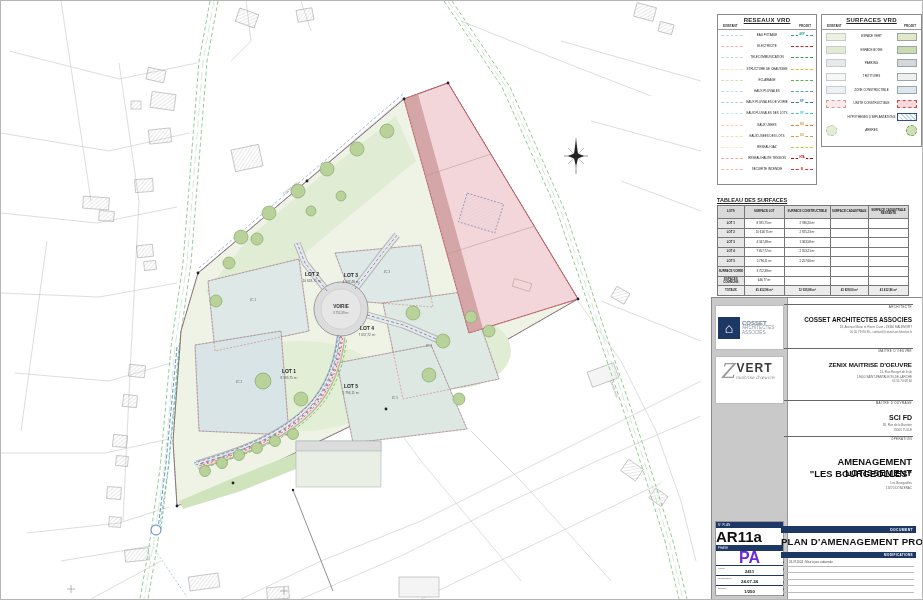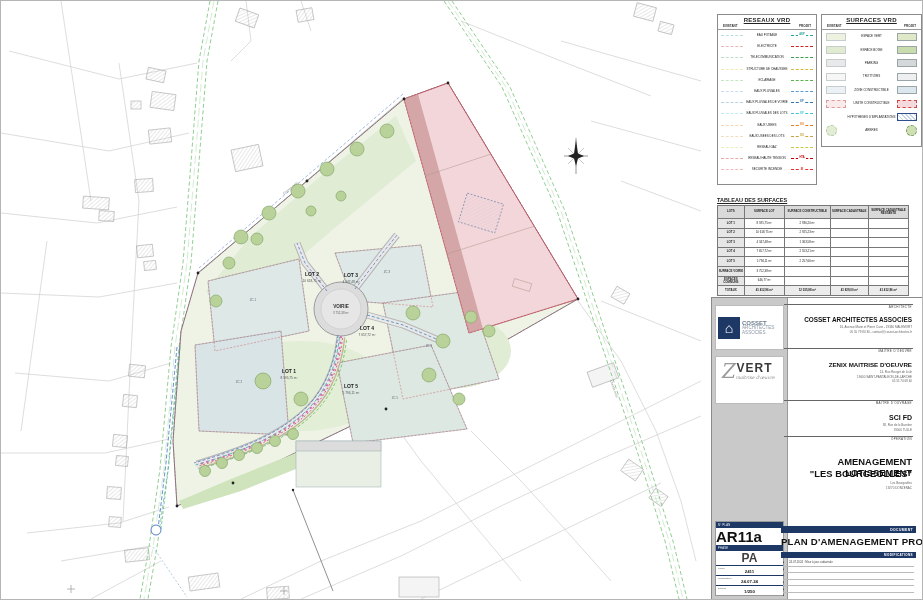--- a/index.html
+++ b/index.html
@@ -52,21 +52,21 @@
   .cosset-txt{margin-left:2px;line-height:1.05}
   .cosset-txt .l1{font-size:6px;font-weight:bold;color:#6b7b8c}
   .cosset-txt .l2{font-size:4.6px;color:#8a97a5}
   #logo-zenix{top:58px;height:48px;text-align:center;padding-top:4px}
   .zenix-z{font-family:"DejaVu Serif",serif;font-style:italic;font-size:20px;color:#9a9a9a;position:absolute;left:6px;top:2px}
   .zenix-name{font-size:12px;font-weight:bold;letter-spacing:1px;color:#3a3a3a;margin-left:10px}
   .zenix-sub{font-family:"DejaVu Serif",serif;font-style:italic;font-size:4.5px;color:#888;margin-left:12px}
   .tb-num{position:absolute;left:3px;bottom:3px;width:69px;background:#fff;border:.5px solid #999;box-sizing:border-box}
   .num-bar{background:#1e3866;color:#fff;font-size:2.6px;height:6px;display:flex;align-items:center;padding:0 2px;letter-spacing:.3px}
   .num-big{font-size:15px;font-weight:bold;text-align:left;line-height:17px;color:#111}
-  .num-mid{font-size:12px;font-weight:bold;text-align:center;line-height:14px;color:#404040}
+  .num-mid{font-size:16px;font-weight:bold;text-align:center;line-height:14px;color:#6d28d9}
   .meta-row{border-top:1px solid #1e3866;position:relative;height:9px}
   .meta-row .ml{position:absolute;left:2px;top:.5px;font-size:2.5px;color:#555}
   .meta-row .mv{display:block;text-align:center;font-size:4.4px;font-weight:bold;padding-top:3px}
   .tb-right{position:absolute;left:69px;top:0;width:135px;height:100%}
   .rule{position:absolute;left:3px;right:3px;height:0;border-top:.7px solid #666}
   .sec-label{position:absolute;right:4px;font-size:3px;color:#444;letter-spacing:.4px}
   .sec-name{position:absolute;right:4px;left:2px;text-align:right;font-weight:bold;color:#111}
   .sec-line{position:absolute;right:4px;left:2px;text-align:right;font-size:3px;color:#666}
   .doc-bar{position:absolute;left:0;right:0;height:7px;background:#1e3866;color:#fff;font-size:3.4px;
            display:flex;align-items:center;justify-content:flex-end;padding:0 3px;font-weight:bold;letter-spacing:.4px;box-sizing:border-box}

